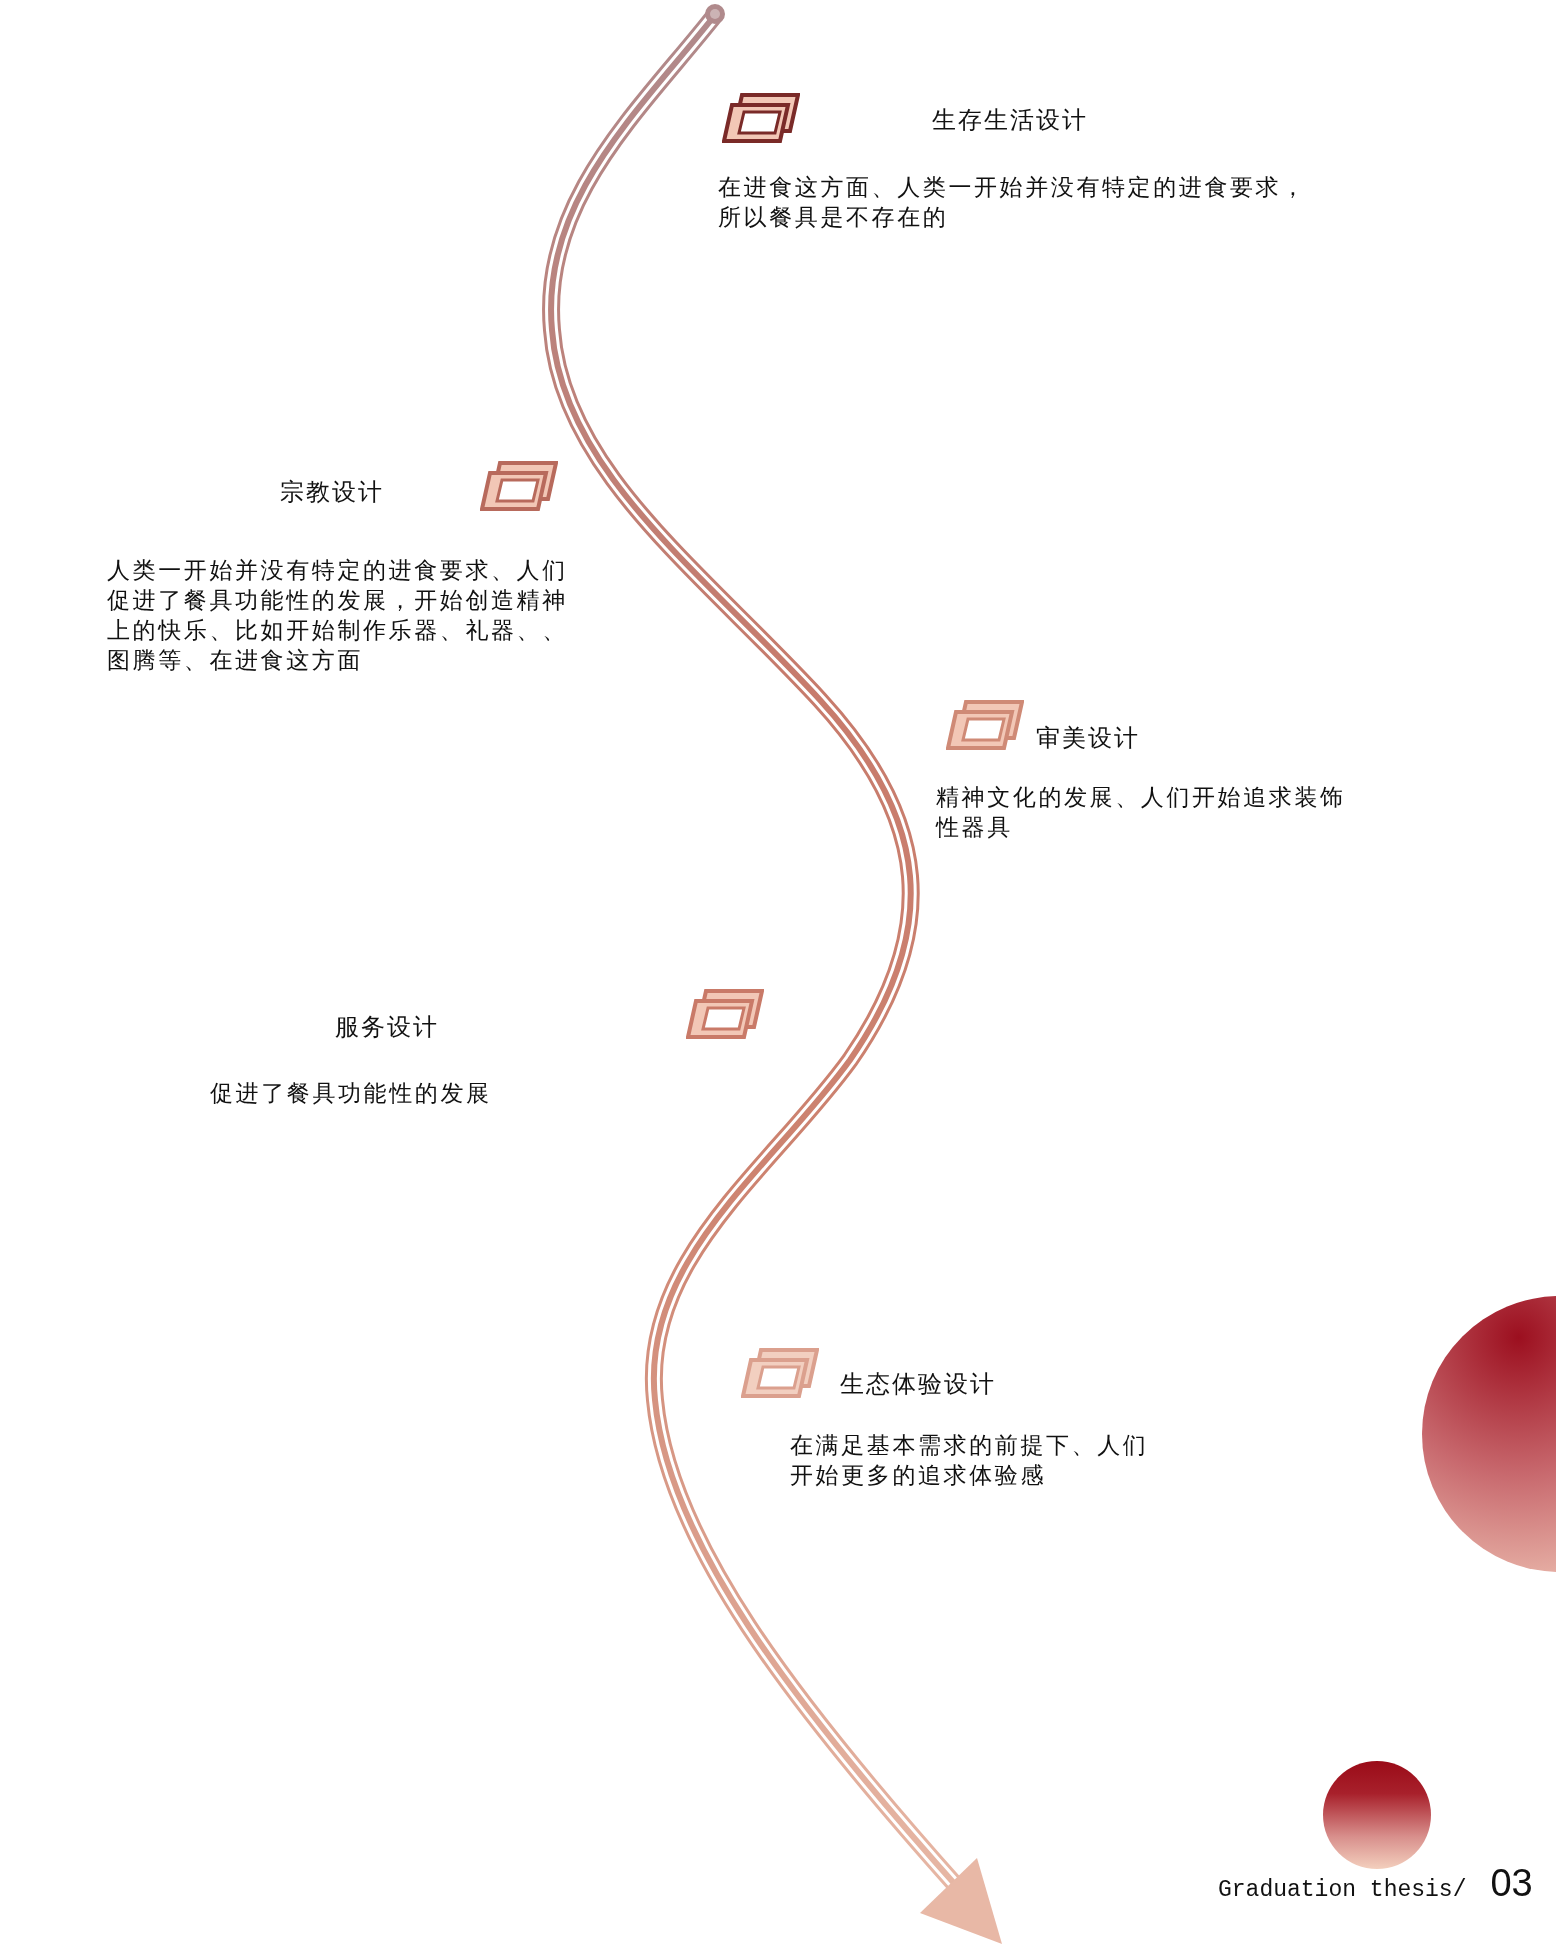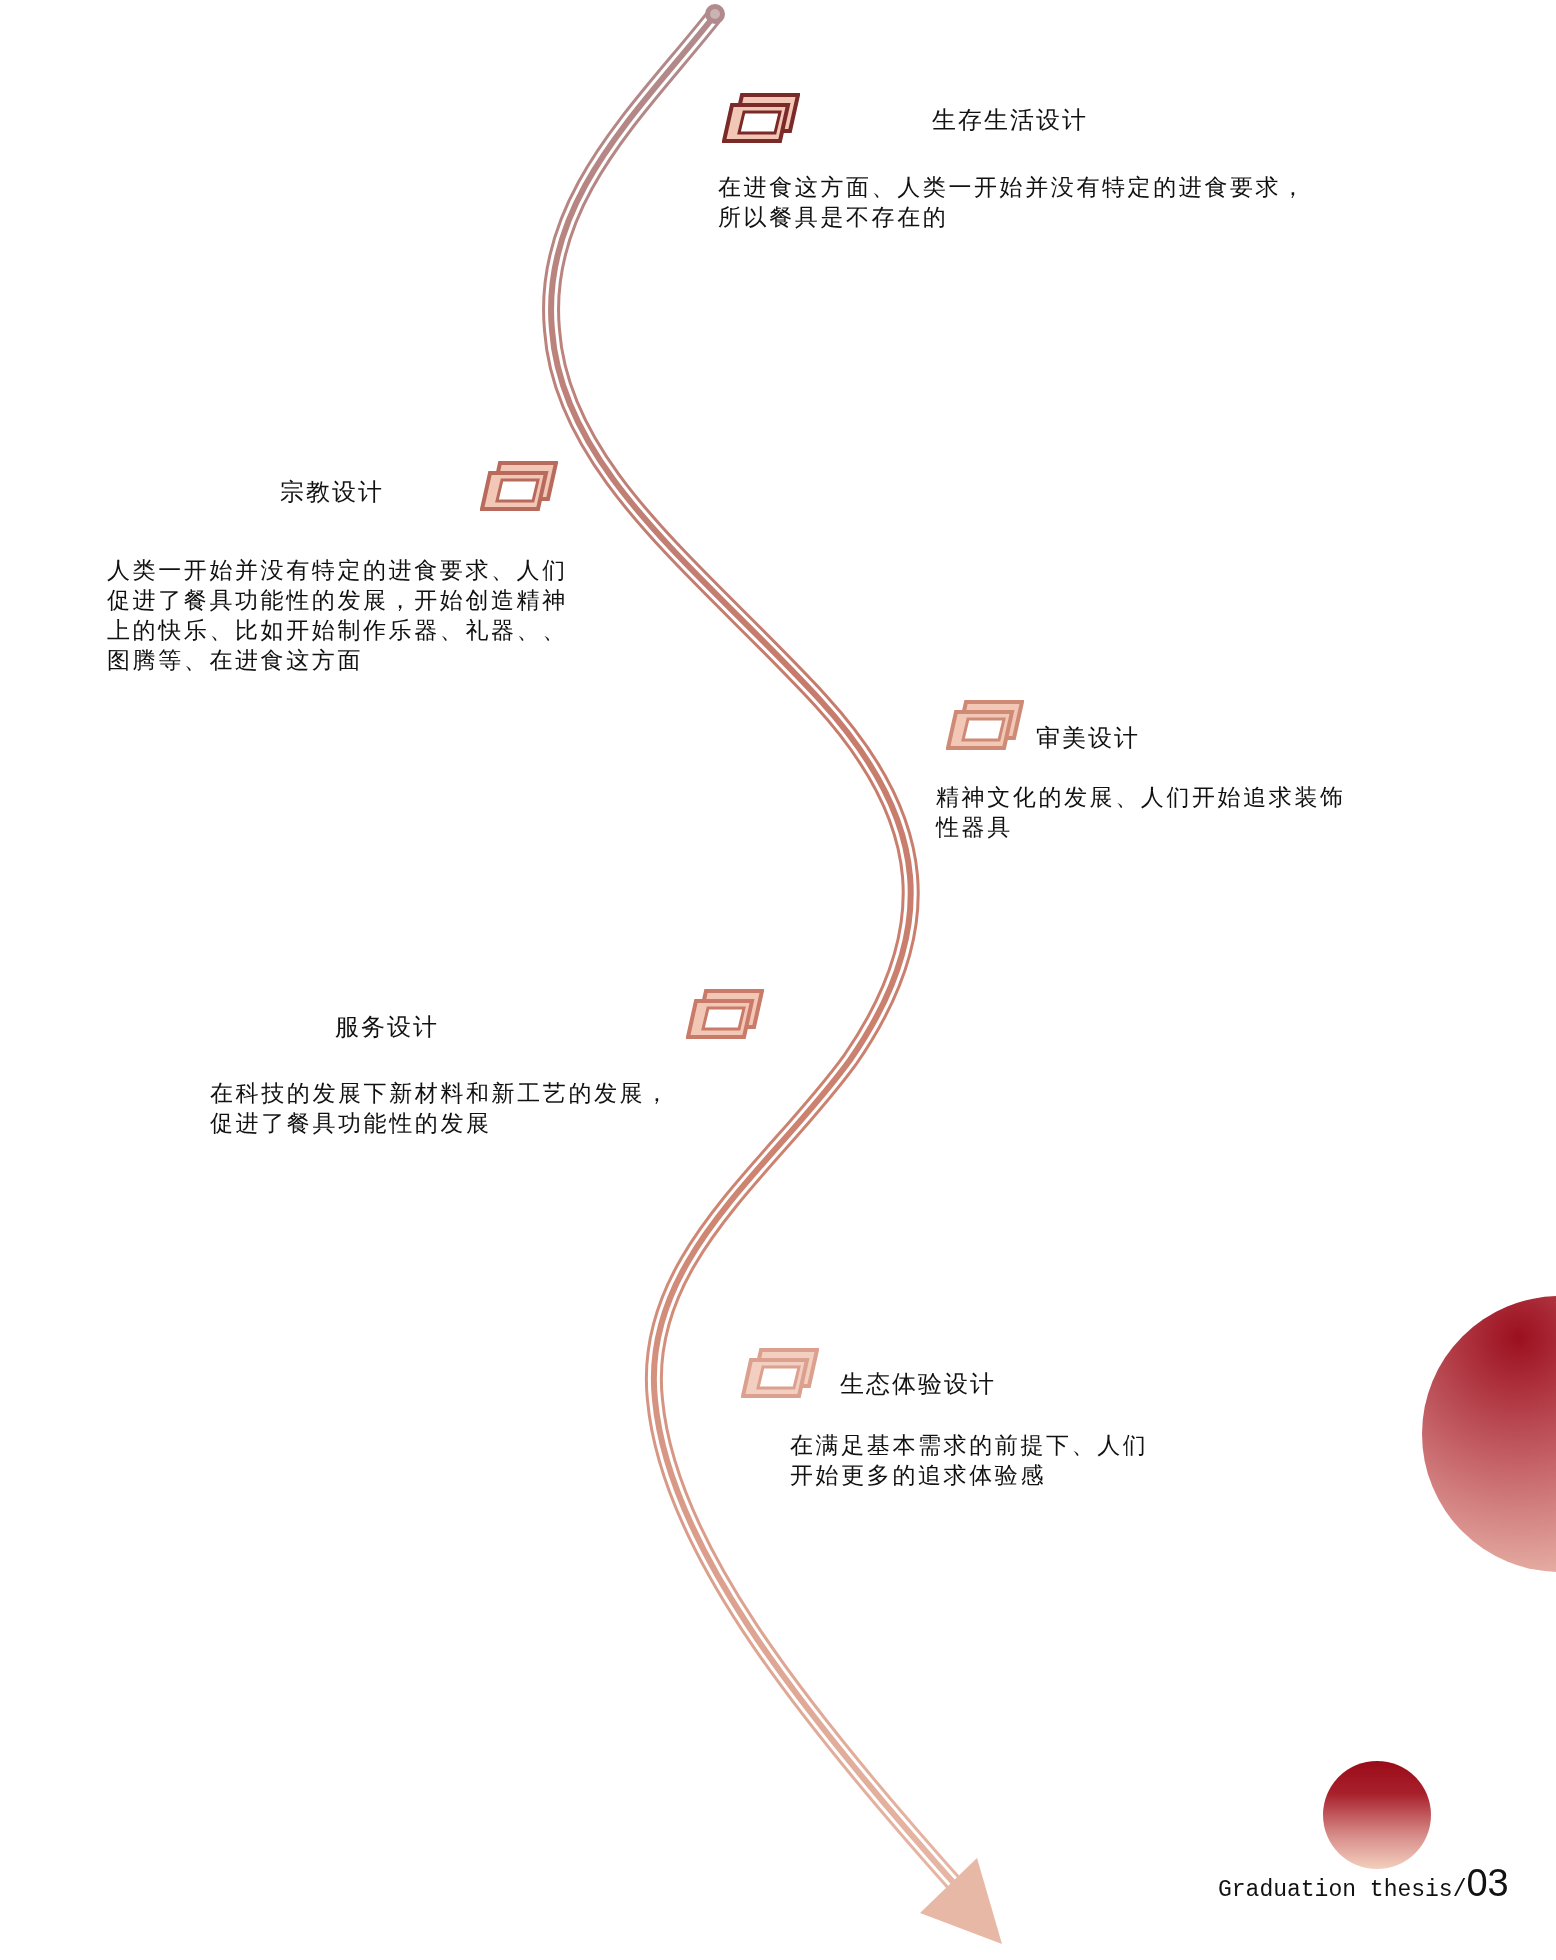--- a/index.html
+++ b/index.html
@@ -7,21 +7,21 @@
          font-family: "DejaVu Sans", "Liberation Sans", sans-serif; color: #111; }
   .canvas { position: absolute; left: 0; top: 0; width: 1556px; height: 1960px; }
   .stage-title { position: absolute; font-size: 24px; letter-spacing: 2px; color: #111; white-space: nowrap; line-height: 40px; }
   .stage-body { position: absolute; font-size: 23px; letter-spacing: 2.6px; line-height: 30px; color: #111; }
   .stage-body div { white-space: nowrap; }
   .center { text-align: left; }
   .icon { position: absolute; }
   .footer { position: absolute; left: 1218px; top: 1862px; white-space: nowrap; color: #111;
             font-family: "Liberation Sans", "DejaVu Sans", sans-serif; }
   .footer .t { font-size: 23px; font-family: Liberation Mono, monospace; }
-  .footer .n { font-size: 38px; }
+  .footer .n { font-size: 38px; margin-left: 24px; }
 </style>
 </head>
 <body>
 
 <div class="canvas">
 
   <svg class="canvas" width="1556" height="1960" viewBox="0 0 1556 1960">
     <defs>
       <linearGradient id="curveGrad" x1="0" y1="0" x2="0" y2="1960" gradientUnits="userSpaceOnUse">
         <stop offset="0" stop-color="#b08a8c"></stop>
@@ -107,21 +107,20 @@
     <div>性器具</div>
   </div>
 
   <svg class="icon" style="left:686px;top:989px" width="78" height="50" viewBox="0 0 78 50">
     <polygon points="20,2 76,2 68,38 12,38" fill="#f2c7b6" stroke="#c97a68" stroke-width="4"></polygon>
     <polygon points="10,12 66,12 58,48 2,48" fill="#f2c7b6" stroke="#c97a68" stroke-width="4"></polygon>
     <polygon points="22,19 58,19 53,40 17,40" fill="#ffffff" stroke="#c97a68" stroke-width="3"></polygon>
   </svg>
   <div class="stage-title center" style="left:335px;top:1007px;width:300px">服务设计</div>
   <div class="stage-body center" style="left:210px;top:1078px;width:550px">
-    <div>在科技的发展下新材料和新工艺的发展，</div>
     <div>促进了餐具功能性的发展</div>
   </div>
 
   <svg class="icon" style="left:741px;top:1348px" width="78" height="50" viewBox="0 0 78 50">
     <polygon points="20,2 76,2 68,38 12,38" fill="#f2cfc0" stroke="#dba08e" stroke-width="4"></polygon>
     <polygon points="10,12 66,12 58,48 2,48" fill="#f2cfc0" stroke="#dba08e" stroke-width="4"></polygon>
     <polygon points="22,19 58,19 53,40 17,40" fill="#ffffff" stroke="#dba08e" stroke-width="3"></polygon>
   </svg>
   <div class="stage-title center" style="left:840px;top:1364px;width:400px">生态体验设计</div>
   <div class="stage-body center" style="left:790px;top:1430px;width:500px">

